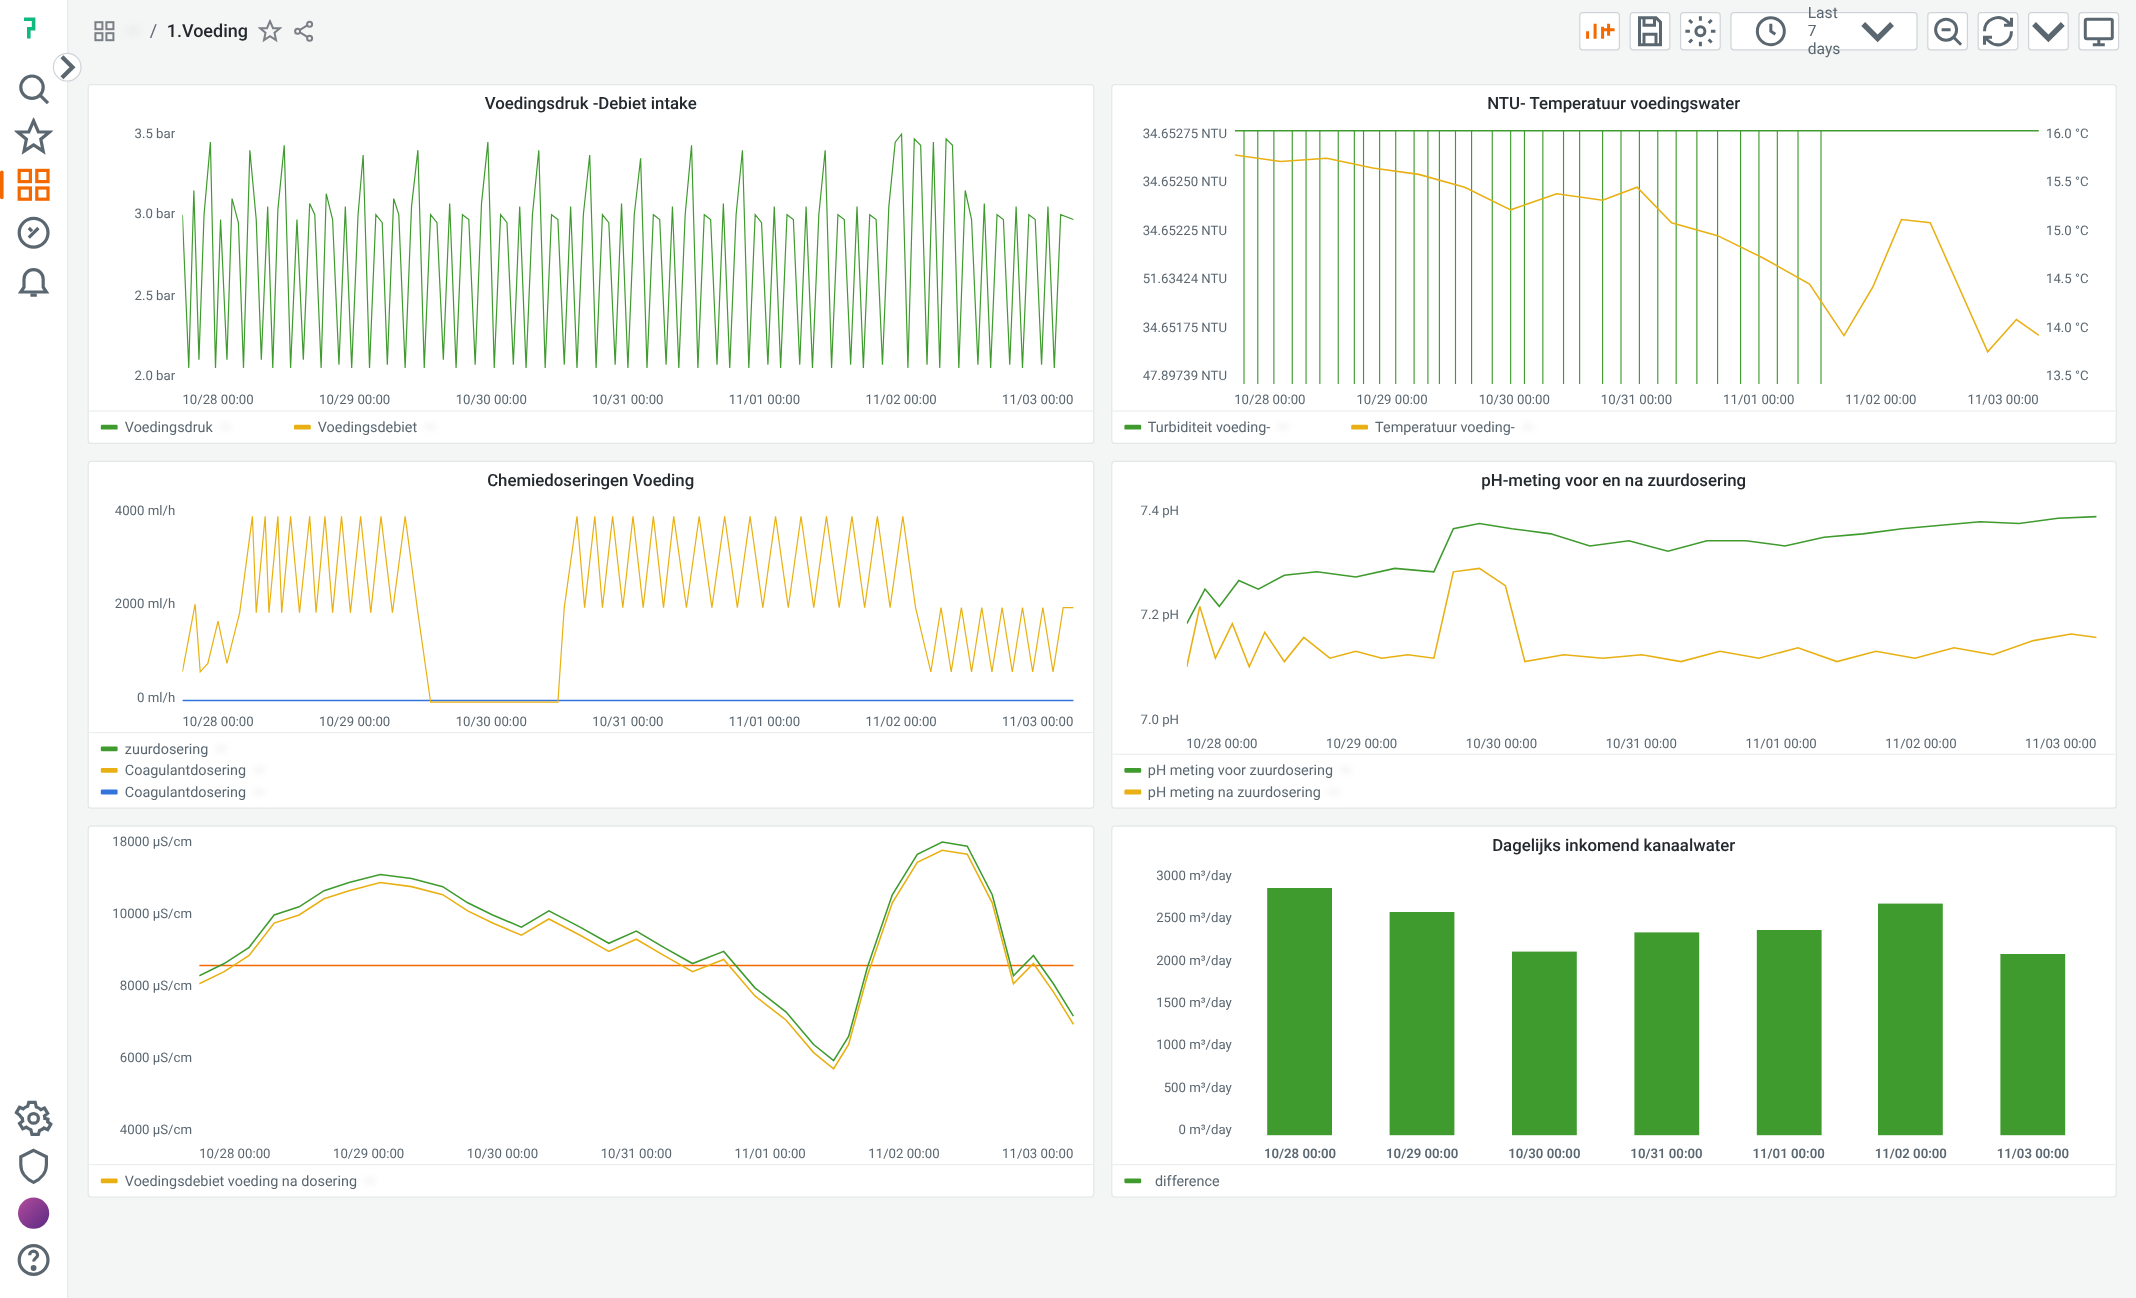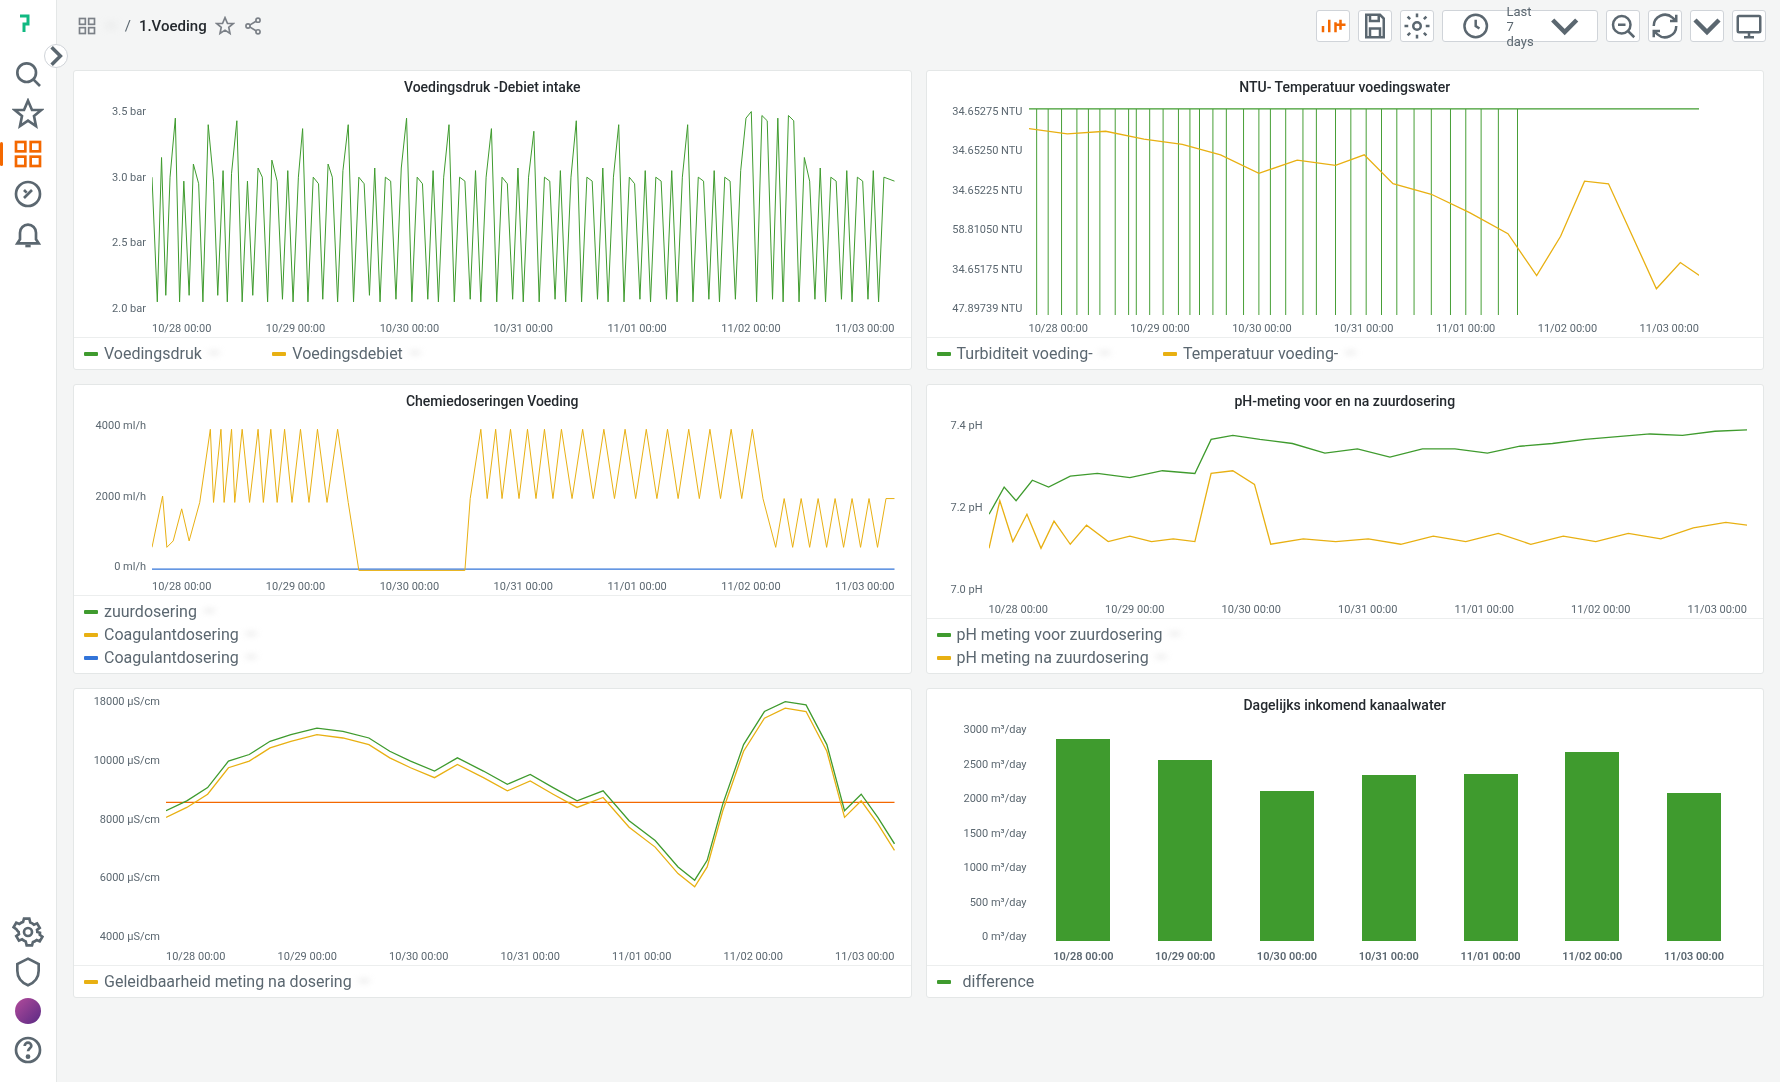--- a/index.html
+++ b/index.html
@@ -25,21 +25,21 @@
   .tb-spacer { flex:1 }
   .tb-actions { display:flex; align-items:center; gap:8px; }
   .btn { height:32px; min-width:32px; padding:0 8px; border:1px solid #d0d4d9; border-radius:3px; background:#fff; display:flex; align-items:center; justify-content:center; gap:6px; color:#5b6770; cursor:pointer; font-size:13px }
   .btn.nolbl { padding:0; width:34px }
 
   
   .grid { position:absolute; top:52px; left:57px; right:0; bottom:0; padding:18px 16px; display:grid; grid-template-columns:1fr 1fr; grid-template-rows:300px 290px 310px; gap:14px; overflow:auto }
   .panel { background:#fff; border:1px solid #e4e7e7; border-radius:3px; display:flex; flex-direction:column; overflow:hidden }
   .ptitle { text-align:center; font-weight:500; padding:8px 0 4px; font-size:14px }
   .plot-area { flex:1; position:relative; margin:2px 8px 2px 6px; overflow:hidden }
-  .legend { border-top:1px solid #eceeee; padding:4px 10px; font-size:16px; color:#5b6770 }
+  .legend { border-top:1px solid #eceeee; padding:4px 10px; font-size:12px; color:#5b6770 }
   .legend .row { display:flex; align-items:center; gap:6px; padding:2px 0 }
   .legend .swatch { width:14px; height:4px; border-radius:1px }
   .legend .blur { filter:blur(3px); color:#bbb }
 
   
   .ylabels { position:absolute; left:0; top:4px; bottom:20px; width:72px; display:flex; flex-direction:column; justify-content:space-between; font-size:11px; color:#5b6770; text-align:right; padding-right:6px }
   .ylabels.right { left:auto; right:0; text-align:left; padding-left:6px; padding-right:0 }
   .xlabels { position:absolute; left:72px; right:8px; bottom:0; display:flex; justify-content:space-between; font-size:11px; color:#5b6770 }
   .xlabels.rpad { right:56px }
   .chartbox { position:absolute; left:72px; right:8px; top:4px; bottom:20px }
@@ -247,23 +247,31 @@
     </div>
   </section>
 
   <section class="panel">
     <div class="ptitle">NTU- Temperatuur voedingswater</div>
     <div class="plot-area">
       <div class="ylabels" style="width:96px">
         <span>34.65275 NTU</span>
           <span>34.65250 NTU</span>
           <span>34.65225 NTU</span>
-          <span>58.81050 NTU</span>
+          <span>51.63424 NTU</span>
           <span>34.65175 NTU</span>
           <span>47.89739 NTU</span>
+      </div>
+      <div class="ylabels right" style="width:56px">
+        <span>16.0 °C</span>
+          <span>15.5 °C</span>
+          <span>15.0 °C</span>
+          <span>14.5 °C</span>
+          <span>14.0 °C</span>
+          <span>13.5 °C</span>
       </div>
       <div class="chartbox rpad" style="left:96px">
           <svg viewBox="0 0 700 160" preserveAspectRatio="none">
         <path class="series c-green" d="M0,3 L700,3"></path>
         <g stroke="#3f9b2e" stroke-width="1">
           <line x1="8" y1="3" x2="8" y2="160"></line>
               <line x1="20" y1="3" x2="20" y2="160"></line>
               <line x1="34" y1="3" x2="34" y2="160"></line>
               <line x1="50" y1="3" x2="50" y2="160"></line>
               <line x1="62" y1="3" x2="62" y2="160"></line>
@@ -426,21 +434,21 @@
           <span>10/30 00:00</span>
           <span>10/31 00:00</span>
           <span>11/01 00:00</span>
           <span>11/02 00:00</span>
           <span>11/03 00:00</span>
       </div>
     </div>
     <div class="legend">
       <div class="row">
           <span class="swatch" style="background:#e8b012"></span>
-          <span>Geleidbaarheid meting na dosering</span>
+          <span>Voedingsdebiet voeding na dosering</span>
           <span class="blur">—</span>
         </div>
     </div>
   </section>
 
   <section class="panel">
     <div class="ptitle">Dagelijks inkomend kanaalwater</div>
     <div class="plot-area">
       <div class="ylabels bar">
         <span>3000 m³/day</span>

